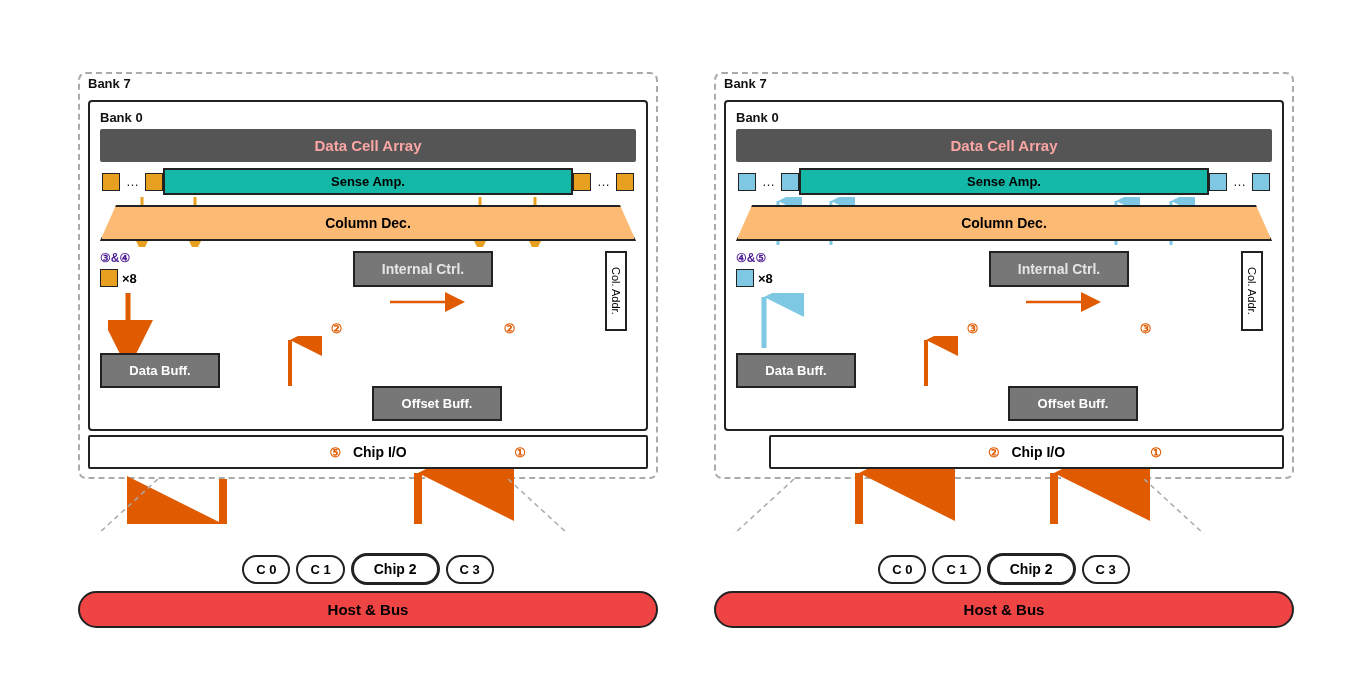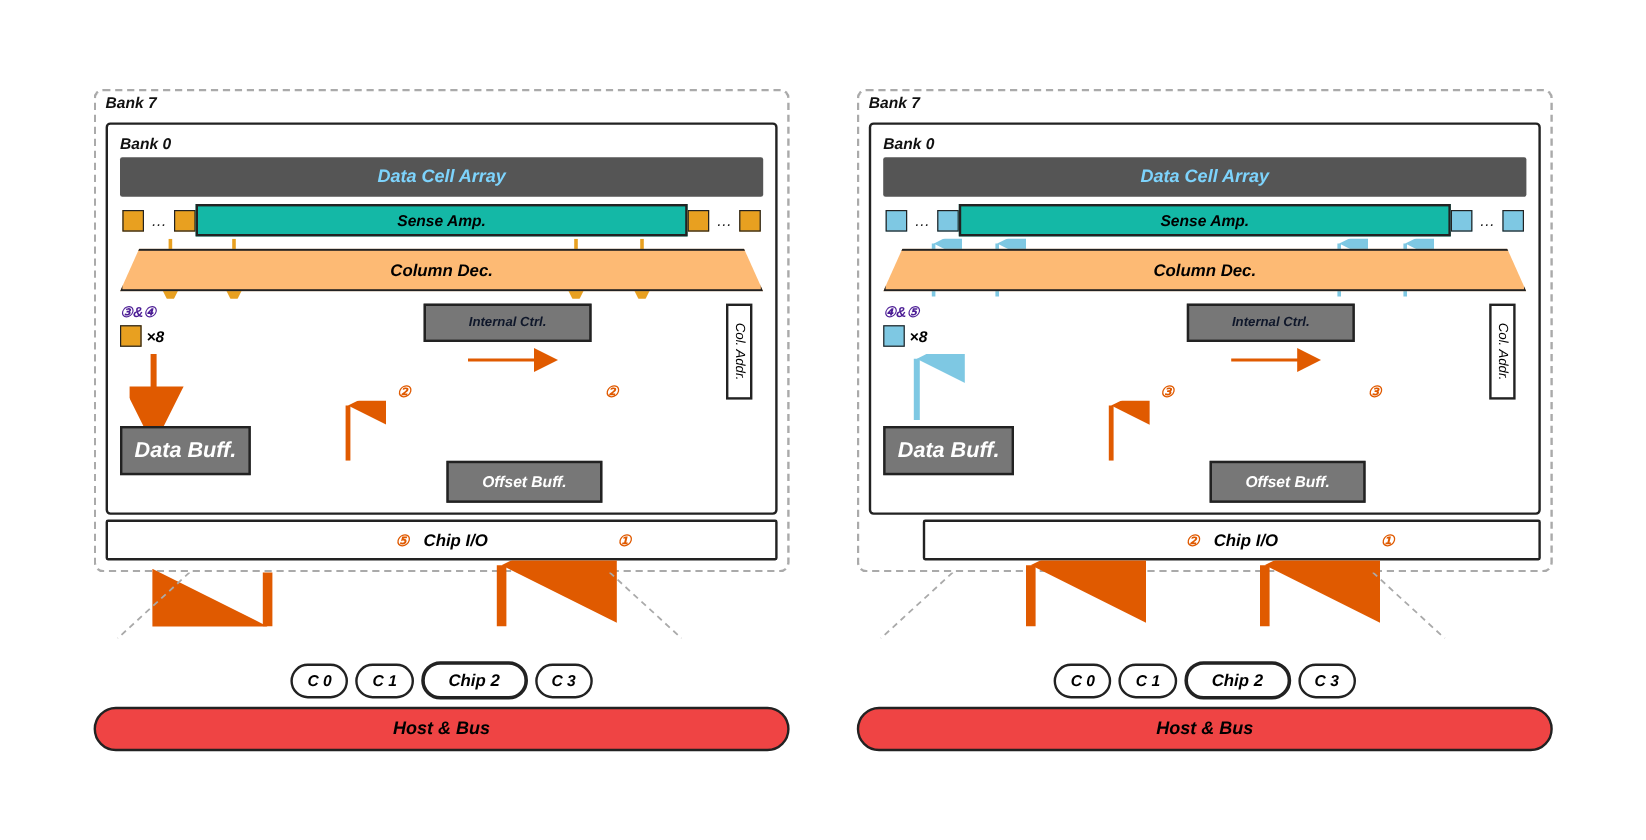--- a/index.html
+++ b/index.html
@@ -11,21 +11,20 @@
       overflow: hidden;
       display: flex;
       align-items: center;
       justify-content: center;
     }
     .main-container {
       display: flex;
       gap: 16px;
       align-items: flex-end;
       padding: 10px;
-      font-style: italic;
     }
     .diagram {
       display: flex;
       flex-direction: column;
       align-items: center;
       width: 620px;
     }
     
     .chip-outer {
       border: 2px dashed #aaa;
@@ -52,21 +51,21 @@
     }
     .bank-label-inner {
       font-size: 13px;
       font-weight: bold;
       color: #111;
       margin-bottom: 4px;
     }
     
     .data-cell-array {
       background: #555;
-      color: #7dd3fc;
+      color: #fca5a5;
       text-align: center;
       font-size: 15px;
       font-weight: bold;
       padding: 8px 0;
       margin-bottom: 6px;
       border-radius: 2px;
     }
     
     .sense-amp-row {
       display: flex;
@@ -116,37 +115,37 @@
       background: #fdba74;
       border: 2px solid #222;
       padding: 8px 0;
       text-align: center;
       font-size: 14px;
       font-weight: bold;
       width: 100%;
     }
     .internal-ctrl-box {
       background: #777;
-      color: #0f172a;
+      color: #e5e5e5;
       border: 2px solid #222;
       padding: 8px 12px;
-      font-size: 11px;
+      font-size: 14px;
       font-weight: bold;
       text-align: center;
       width: 140px;
     }
     .data-buff-box {
       background: #777;
       color: #fff;
       border: 2px solid #222;
       padding: 8px 10px;
-      font-size: 18px;
-      font-weight: bold;
-      text-align: center;
-      width: 109px;
+      font-size: 13px;
+      font-weight: bold;
+      text-align: center;
+      width: 120px;
       margin-top: 30px;
     }
     .offset-buff-box {
       background: #777;
       color: #fff;
       border: 2px solid #222;
       padding: 8px 10px;
       font-size: 13px;
       font-weight: bold;
       text-align: center;

